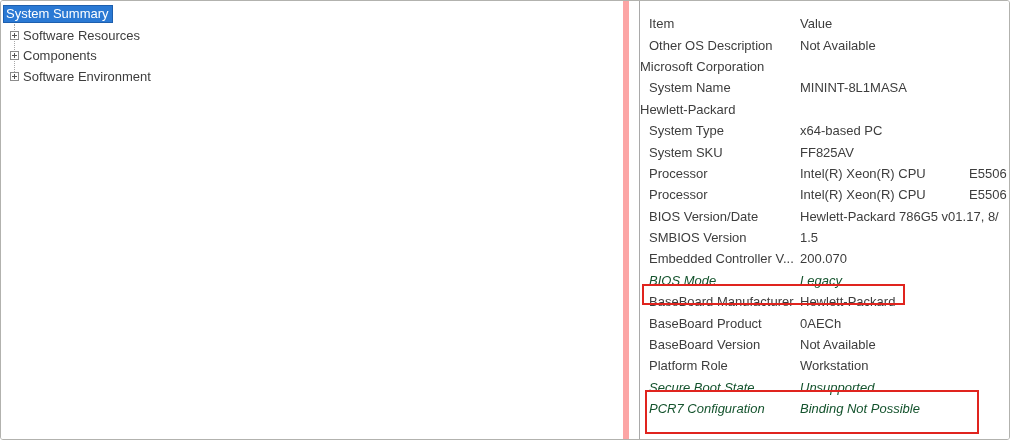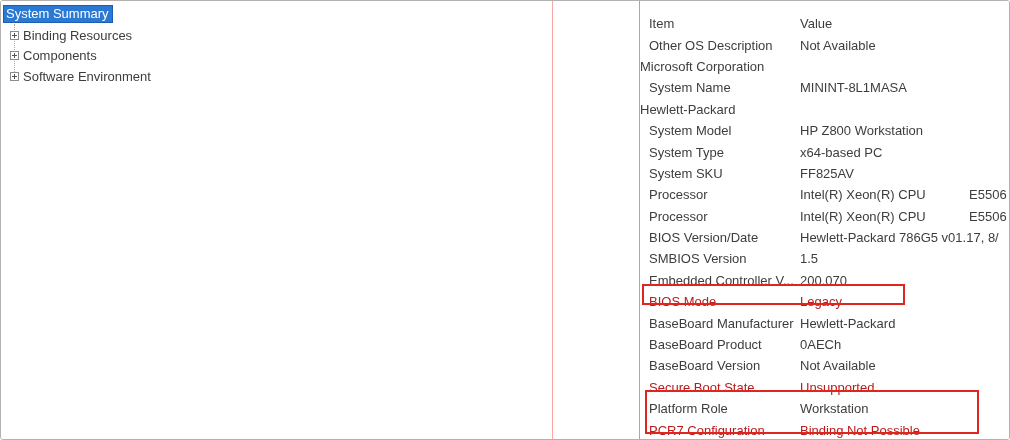--- a/index.html
+++ b/index.html
@@ -15,22 +15,22 @@
     overflow: hidden;
     font-family: "Liberation Sans", "DejaVu Sans", sans-serif;
     font-size: 13px;
     color: #3d3d3d;
   }
 
   
   .pane-left {
     position: absolute;
     left: 0; top: 0; bottom: 0;
-    width: 552px;
-    border-right: 1px solid #fca5a5;
+    width: 628px;
+    border-right: 6px solid #fca5a5;
     padding-top: 3px;
     overflow: hidden;
     background: #ffffff;
   }
   .tree-connector {
     position: absolute;
     left: 13px; top: 23px;
     height: 52px; width: 0;
     border-left: 1px dotted #a8a8a8;
     z-index: 0;
@@ -91,21 +91,21 @@
     flex: 0 0 160px;
     padding-left: 9px;
     white-space: nowrap;
     overflow: hidden;
   }
   .cv {
     flex: 1 1 auto;
     white-space: pre;
     overflow: hidden;
   }
-  .drow.boxed .ci, .drow.boxed .cv { color: #b91c1c; }
+  .drow.boxed .ci, .drow.boxed .cv { color: #14532d; font-style: italic; }
 
   
   .annotation-box {
     position: absolute;
     border: 2px solid #e0241e;
     z-index: 5;
     pointer-events: none;
     background: transparent;
   }
   .box-bios   { left: 641px; top: 283px; width: 263px; height: 21px; }
@@ -118,21 +118,21 @@
 
   <div class="pane-left">
     <div class="tree-connector"></div>
 
     <div class="trow selected">
       <span class="sel-label">System Summary</span>
     </div>
 
     <div class="trow child">
       <span class="expander"></span>
-      <span>Binding Resources</span>
+      <span>Software Resources</span>
     </div>
 
     <div class="trow child">
       <span class="expander"></span>
       <span>Components</span>
     </div>
 
     <div class="trow child">
       <span class="expander"></span>
       <span>Software Environment</span>
@@ -154,24 +154,20 @@
       <span class="cv">Microsoft Corporation</span>
     </div>
     <div class="drow">
       <span class="ci">System Name</span>
       <span class="cv">MININT-8L1MASA</span>
     </div>
     <div class="drow">
       <span class="cv">Hewlett-Packard</span>
     </div>
     <div class="drow">
-      <span class="ci">System Model</span>
-      <span class="cv">HP Z800 Workstation</span>
-    </div>
-    <div class="drow">
       <span class="ci">System Type</span>
       <span class="cv">x64-based PC</span>
     </div>
     <div class="drow">
       <span class="ci">System SKU</span>
       <span class="cv">FF825AV</span>
     </div>
     <div class="drow">
       <span class="ci">Processor</span>
       <span class="cv">Intel(R) Xeon(R) CPU            E5506</span>
@@ -201,28 +197,28 @@
       <span class="cv">Hewlett-Packard</span>
     </div>
     <div class="drow">
       <span class="ci">BaseBoard Product</span>
       <span class="cv">0AECh</span>
     </div>
     <div class="drow">
       <span class="ci">BaseBoard Version</span>
       <span class="cv">Not Available</span>
     </div>
+    <div class="drow">
+      <span class="ci">Platform Role</span>
+      <span class="cv">Workstation</span>
+    </div>
     <div class="drow boxed">
       <span class="ci">Secure Boot State</span>
       <span class="cv">Unsupported</span>
     </div>
-    <div class="drow">
-      <span class="ci">Platform Role</span>
-      <span class="cv">Workstation</span>
-    </div>
     <div class="drow boxed">
       <span class="ci">PCR7 Configuration</span>
       <span class="cv">Binding Not Possible</span>
     </div>
   </div>
 
   <div class="annotation-box box-bios"></div>
   <div class="annotation-box box-secure"></div>
 
 </div>

